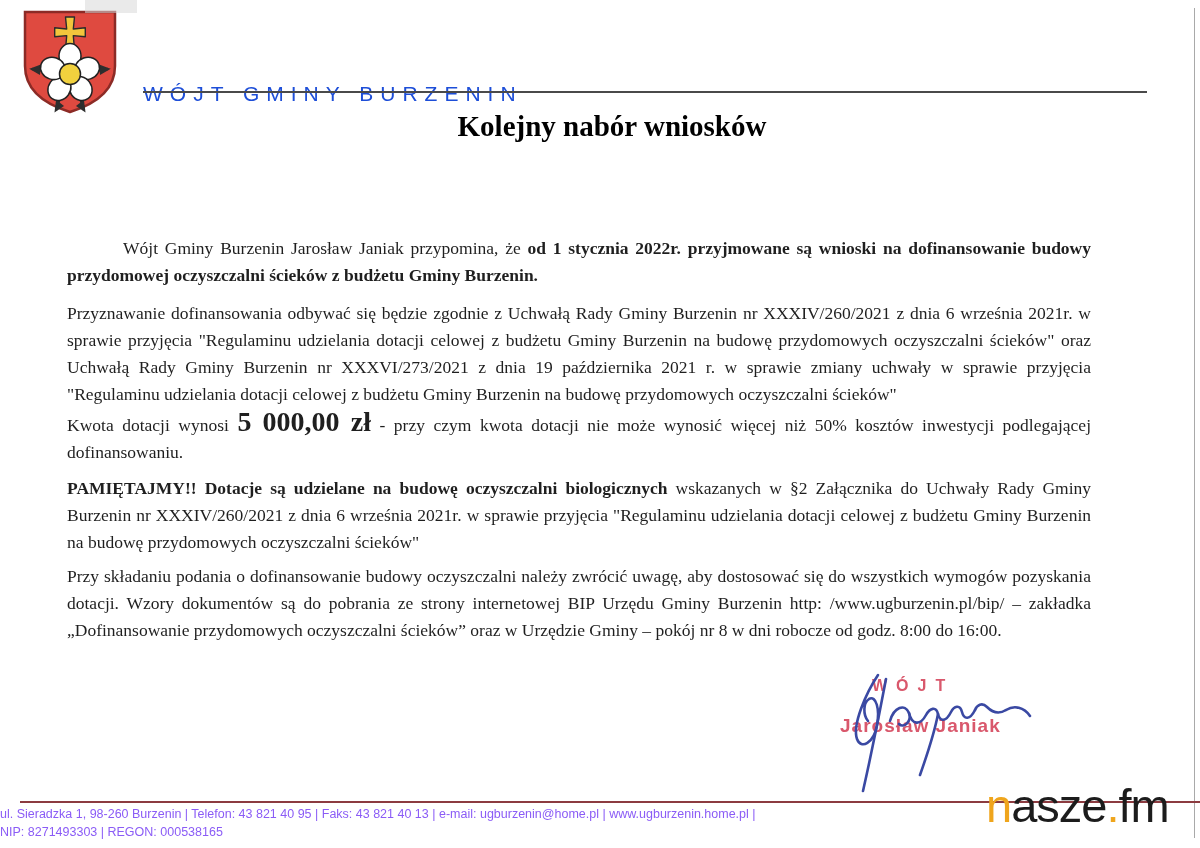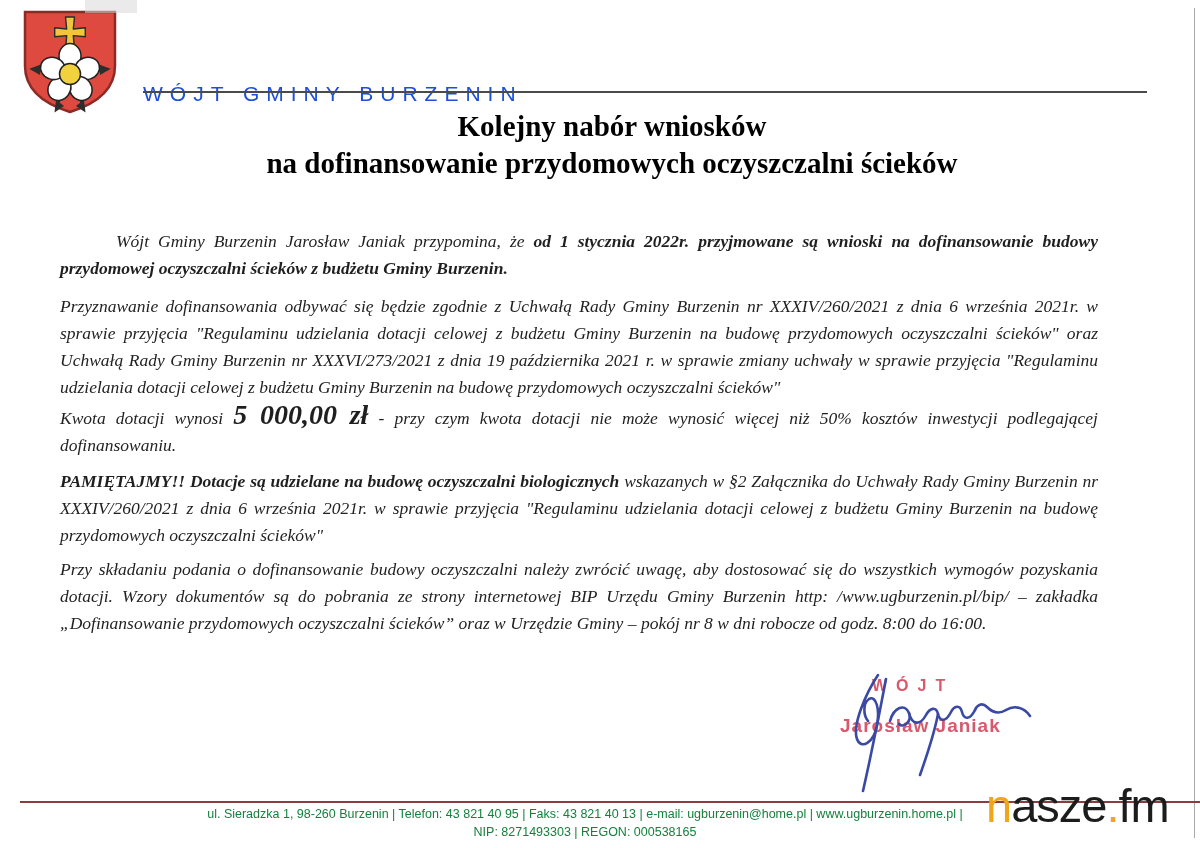--- a/index.html
+++ b/index.html
@@ -15,38 +15,38 @@
     color:#1d4ed8;font-weight:500;white-space:nowrap;margin-top:24px;
   }
   .header-rule{position:absolute;left:143px;top:91px;width:1004px;height:2px;background:#4a4a4a;}
   .scan-edge{position:absolute;left:1194px;top:8px;width:1px;height:830px;background:#a9a9a9;}
   .scan-smudge{position:absolute;left:85px;top:0px;width:52px;height:13px;background:#d9d9d9;opacity:.55;}
   
   .title{position:absolute;left:60px;top:108px;width:1104px;text-align:center;
     font-weight:bold;font-size:29px;line-height:37px;color:#000000;}
   
   .doc-body{position:absolute;left:60px;top:228px;width:1038px;font-size:17.5px;line-height:27px;}
-  .doc-body p{margin:0;text-align:justify;font-style:italic;}
+  .doc-body p{margin:7px;text-align:justify;}
   .p1{text-indent:56px;margin-bottom:11px !important;}
   .p2{margin-bottom:9px !important;}
   .p3{margin-bottom:9px !important;}
   .p4{margin-bottom:7px !important;}
   .amount{font-weight:bold;font-size:28px;}
   b{font-weight:bold;}
   
   .signature-block{position:absolute;left:830px;top:663px;width:230px;height:135px;}
   .stamp-title{position:absolute;left:42px;top:14px;font-family:"Liberation Sans",sans-serif;
     font-weight:bold;font-size:16px;letter-spacing:9px;}
   .stamp-name{position:absolute;left:10px;top:52px;font-family:"Liberation Sans",sans-serif;
     font-weight:bold;font-size:19px;letter-spacing:1px;}
   .autograph{position:absolute;left:0;top:0;}
   
   .footer-rule{position:absolute;left:20px;top:801px;width:1180px;height:2px;}
-  .footer-text{position:absolute;left:0px;top:805px;width:1170px;text-align:center;
-    font-family:"Liberation Sans",sans-serif;font-size:12.5px;line-height:18px;color:#15803d;}
+  .footer-text{position:absolute;left:0px;top:805px;width:1170px;
+    font-family:"Liberation Sans",sans-serif;font-size:12.5px;line-height:18px;color:#8b5cf6;}
   
   .logo{position:absolute;left:986px;top:778px;font-family:"Liberation Sans",sans-serif;
     font-weight:normal;font-size:47px;letter-spacing:-1px;white-space:nowrap;}
   .logo .dark{color:#1c1c1c;}
 </style>
 </head>
 <body>
 
 <div class="page">
 
@@ -77,21 +77,20 @@
   </svg>
 
   <div class="scan-smudge"></div>
 
   <div class="org-name">WÓJT GMINY BURZENIN</div>
   <div class="header-rule"></div>
   <div class="scan-edge"></div>
 
   <div class="title">
     <div>Kolejny nabór wniosków</div>
-    <div>na dofinansowanie przydomowych oczyszczalni ścieków</div>
   </div>
 
   <div class="doc-body">
     <p class="p1"><span>Wójt Gminy Burzenin Jarosław Janiak przypomina, że </span><b>od 1 stycznia 2022r. przyjmowane są wnioski na dofinansowanie budowy przydomowej oczyszczalni ścieków z budżetu Gminy Burzenin.</b></p>
 
 
     <p class="p3"><span>Przyznawanie dofinansowania odbywać się będzie zgodnie z Uchwałą Rady Gminy Burzenin nr XXXIV/260/2021 z dnia 6 września 2021r. w sprawie przyjęcia "Regulaminu udzielania dotacji celowej z budżetu Gminy Burzenin na budowę przydomowych oczyszczalni ścieków" oraz Uchwałą Rady Gminy Burzenin nr XXXVI/273/2021 z dnia 19 października 2021 r. w sprawie zmiany uchwały w sprawie przyjęcia "Regulaminu udzielania dotacji celowej z budżetu Gminy Burzenin na budowę przydomowych oczyszczalni ścieków"</span><span style="display:block"><span>Kwota dotacji wynosi </span><span class="amount">5 000,00 zł</span><span> - przy czym kwota dotacji nie może wynosić więcej niż 50% kosztów inwestycji podlegającej dofinansowaniu.</span></span></p>
 
     <p class="p4"><b>PAMIĘTAJMY!! Dotacje są udzielane na budowę oczyszczalni biologicznych</b><span> wskazanych w §2 Załącznika do Uchwały Rady Gminy Burzenin nr XXXIV/260/2021 z dnia 6 września 2021r. w sprawie przyjęcia "Regulaminu udzielania dotacji celowej z budżetu Gminy Burzenin na budowę przydomowych oczyszczalni ścieków"</span></p>
 

